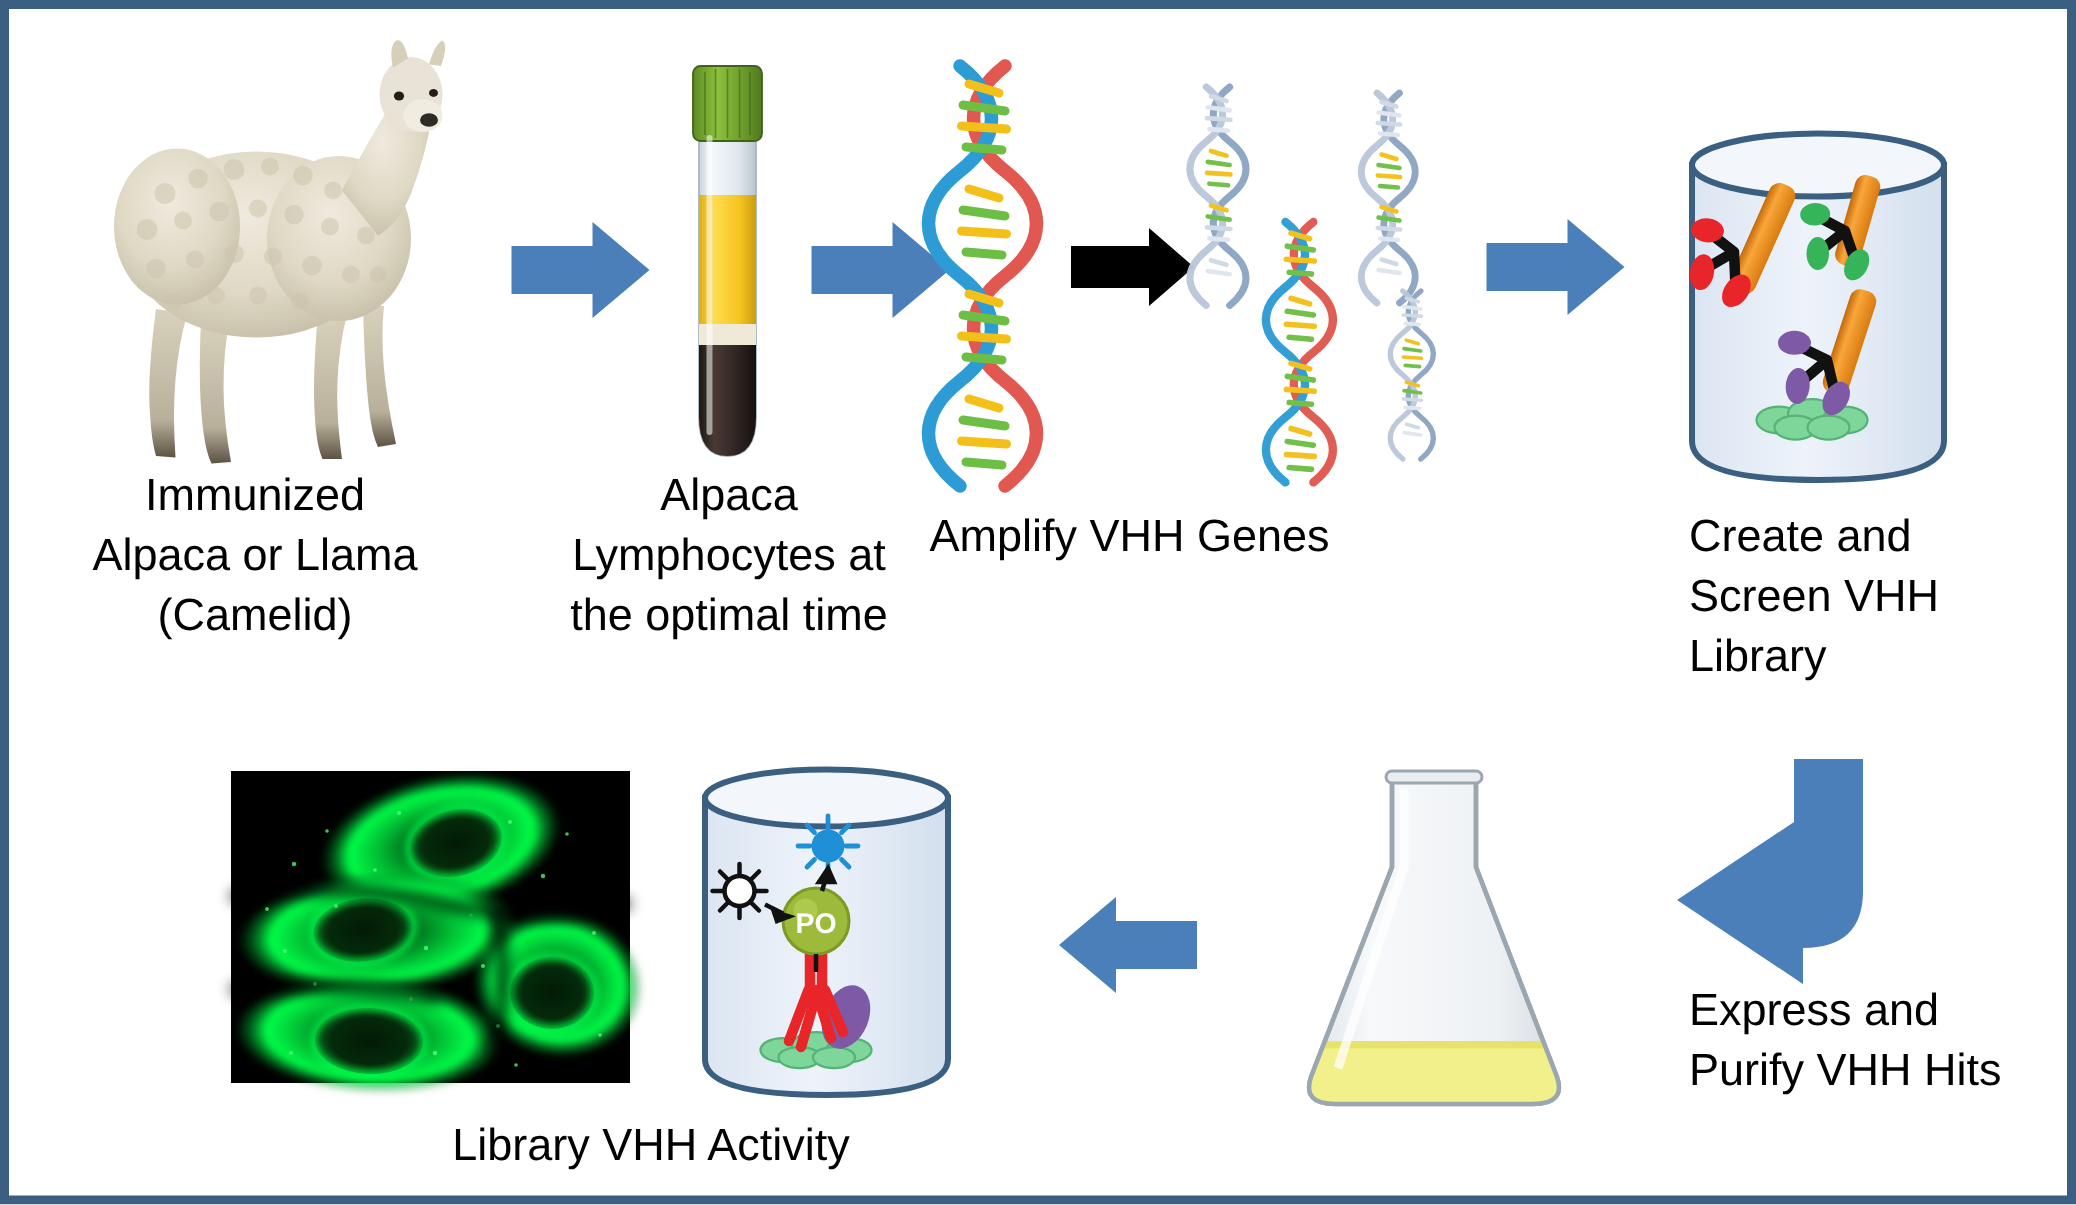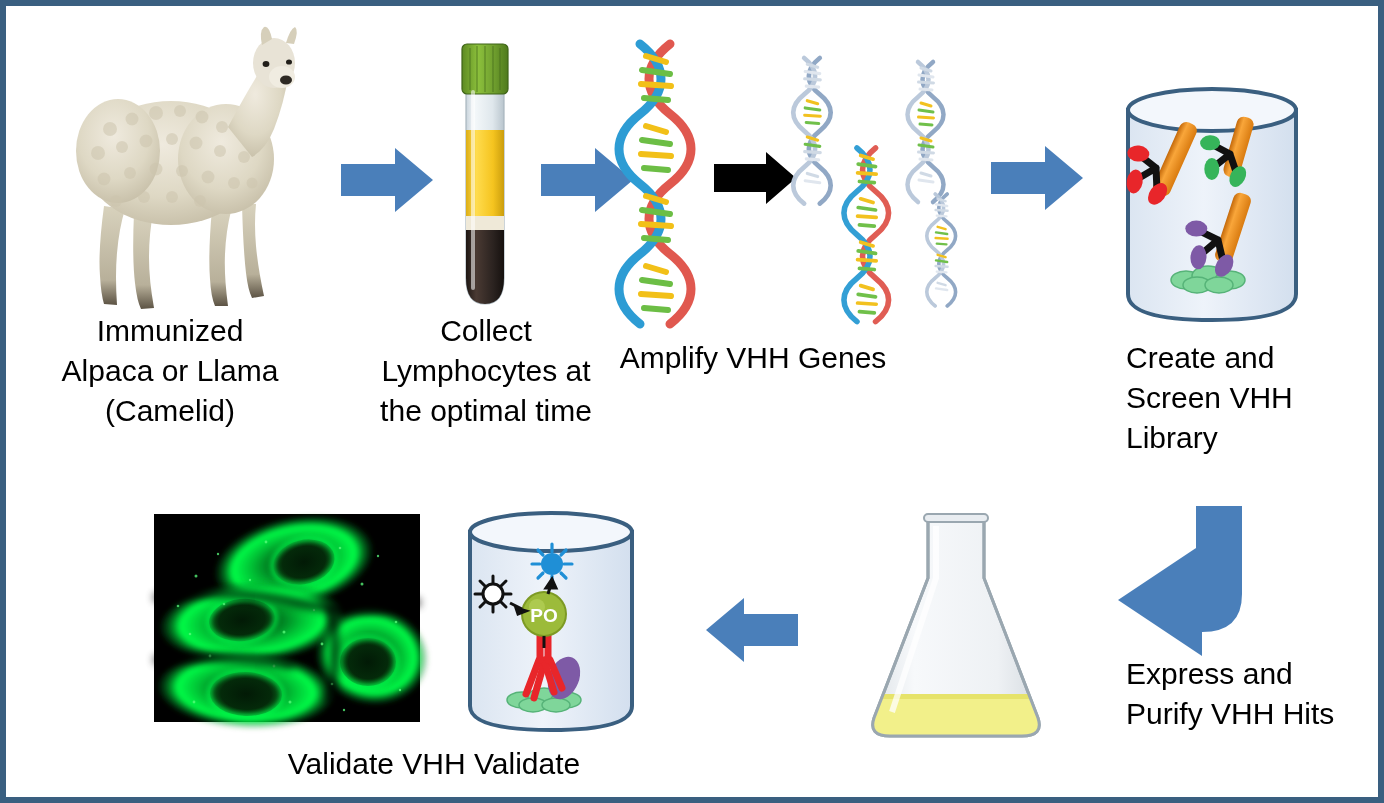--- a/index.html
+++ b/index.html
@@ -159,21 +159,21 @@
           <line x1="23" y1="8" x2="23" y2="54"></line>
         <line x1="31" y1="8" x2="31" y2="54"></line>
           <line x1="39" y1="8" x2="39" y2="54"></line>
         <line x1="46" y1="10" x2="46" y2="52"></line>
       </g>
       <rect x="8" y="6" width="46" height="50" rx="5" fill="none" stroke="#3f6418" stroke-width="1.2"></rect>
 
       <rect x="17" y="52" width="4" height="200" fill="#ffffff" opacity="0.55" rx="2"></rect>
     </svg>
   </div>
-  <div class="caption cap-center" style="left:330px; top:305px; width:300px;">Collect
+  <div class="caption cap-center" style="left:330px; top:305px; width:300px;">Alpaca
 Lymphocytes at
 the optimal time</div>
 
   <div class="node" style="left:535px; top:140px;">
     <svg width="92" height="68" viewBox="0 0 92 68">
       <polygon points="0,18 54,18 54,2 92,34 54,66 54,50 0,50" fill="#4a7fba"></polygon>
     </svg>
   </div>
 
   <div class="node" style="left:608px; top:38px; width:370px; height:280px;">
@@ -430,21 +430,21 @@
         </g>
         <circle cx="0" cy="0" r="11" fill="#1f8fd6"></circle>
       </g>
 
       <g stroke="#111111" stroke-width="3" fill="#111111">
         <line x1="88" y1="86" x2="91" y2="76"></line>
         <polygon points="92,71 86,80 96,80"></polygon>
       </g>
     </svg>
   </div>
-  <div class="caption cap-center" style="left:228px; top:738px; width:400px;">Validate VHH Validate</div>
+  <div class="caption cap-center" style="left:228px; top:738px; width:400px;">Library VHH Activity</div>
 
   <div class="node" style="left:148px; top:508px; width:266px; height:208px;">
     <svg width="266" height="208" viewBox="0 0 266 208">
       <defs>
         <radialGradient id="cytoG" cx="50%" cy="50%" r="50%">
           <stop offset="0%" stop-color="#00b82f" stop-opacity="0.25"></stop>
           <stop offset="55%" stop-color="#00e63f" stop-opacity="0.85"></stop>
           <stop offset="78%" stop-color="#00ff48" stop-opacity="1"></stop>
           <stop offset="100%" stop-color="#006a1c" stop-opacity="0.15"></stop>
         </radialGradient>

